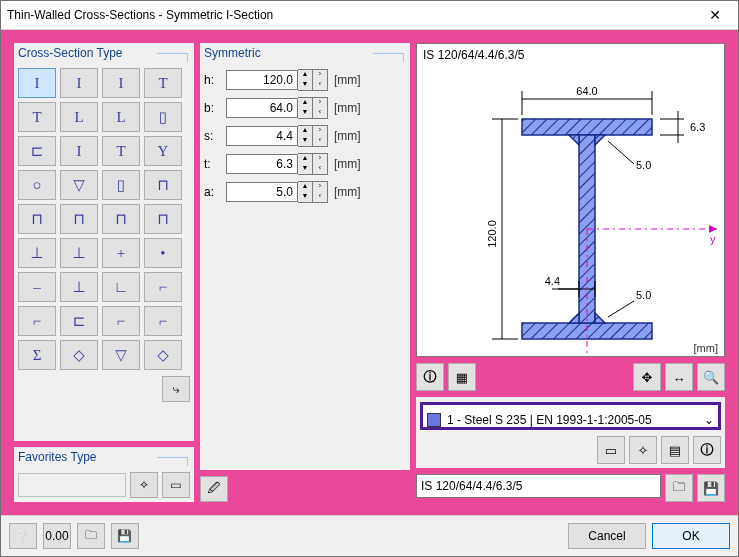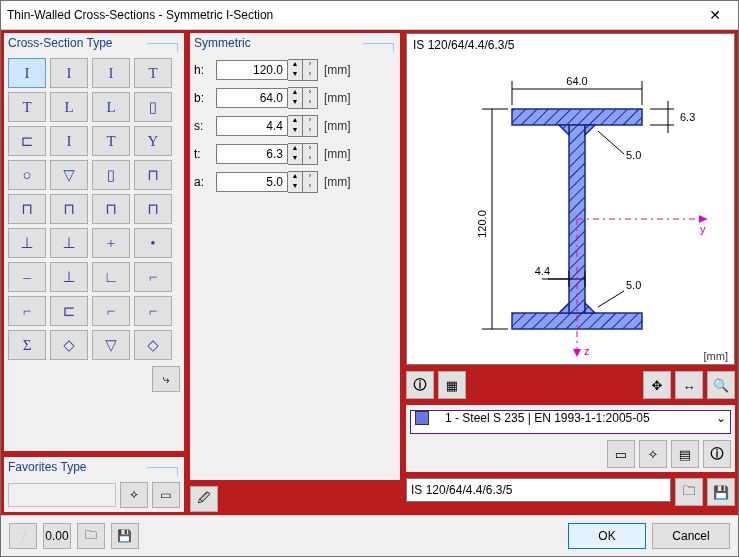--- a/index.html
+++ b/index.html
@@ -1,20 +1,20 @@
 <!DOCTYPE html>
 <html><head>
 <meta charset="utf-8">
 <style>
   html,body{margin:0;padding:0;font-family:"Segoe UI",Tahoma,sans-serif;font-size:12px;color:#000;background:#fff}
-  .window{width:739px;height:557px;border:1px solid #707070;box-sizing:border-box;display:flex;flex-direction:column;background:#b91c1c}
+  .window{width:739px;height:557px;border:1px solid #707070;box-sizing:border-box;display:flex;flex-direction:column;background:#ec4899}
   .titlebar{height:28px;background:#fff;border-bottom:1px solid #d0d0d0;display:flex;align-items:center;padding:0 6px;font-size:12px}
   .titlebar .title{flex:1}
   .titlebar .close{width:34px;height:20px;display:flex;align-items:center;justify-content:center;font-size:14px;cursor:default}
-  .body{flex:1;display:flex;gap:6px;padding:3px;box-sizing:border-box;overflow:hidden}
+  .body{flex:1;display:flex;gap:6px;padding:13px;box-sizing:border-box;overflow:hidden}
   .col{display:flex;flex-direction:column;gap:6px}
   .col-left{width:180px}
   .col-mid{width:210px}
   .col-right{flex:1}
   .group{background:#f0f0f0;border-top:1px solid #d9e8fb;display:flex;flex-direction:column}
   .group-title{color:#15428b;font-size:12px;padding:2px 4px 4px 4px;font-weight:400;position:relative}
   .group-title::after{content:"";display:block;position:absolute;right:6px;top:9px;width:30px;height:8px;border-top:1px solid #9ec7ff;border-right:1px solid #9ec7ff}
   .group-body{padding:4px}
   
   .type-grid{display:grid;grid-template-columns:repeat(4,38px);grid-auto-rows:30px;gap:4px}
@@ -32,21 +32,21 @@
   .spin-btns{display:flex;flex-direction:column;height:20px;border:1px solid #7a7a7a;border-left:none}
   .spin-btns div{width:14px;height:10px;background:#e9e9e9;font-size:7px;line-height:8px;text-align:center}
   .unit{color:#333}
   
   .preview{background:#fff;border:1px solid #7a7a7a;height:330px;position:relative;overflow:hidden}
   .preview-title{font-size:12px;padding:4px 6px}
   .preview-unit{position:absolute;bottom:2px;right:6px;font-size:11px;color:#333}
   .toolbar-row{display:flex;gap:4px;align-items:center}
   .toolbar-row .spacer{flex:1}
   .icon-btn{width:26px;height:26px;background:#e1e1e1;border:1px solid #adadad;display:flex;align-items:center;justify-content:center;font-size:13px}
-  .mat-select{display:flex;align-items:flex-start;height:22px;background:#fff;border:1px solid #4c1d95;padding:0 4px;gap:16px}
+  .mat-select{display:flex;align-items:flex-end;height:22px;background:#fff;border:3px solid #4c1d95;padding:0 4px;gap:6px}
   .mat-swatch{width:12px;height:12px;background:#6b76e3;border:1px solid #333}
   .desc-row{display:flex;gap:4px}
   .desc-input{flex:1;height:22px;background:#fff;border:1px solid #7a7a7a;padding:0 4px;display:flex;align-items:center}
   
   .footer{height:40px;border-top:1px solid #d0d0d0;background:#f0f0f0;display:flex;align-items:center;padding:0 8px;gap:6px}
   .footer .spacer{flex:1}
   .dlg-btn{width:76px;height:24px;background:#e1e1e1;border:1px solid #adadad;display:flex;align-items:center;justify-content:center}
   .dlg-btn.default{border:1.5px solid #0078d7;background:#e5f1fb}
   
   .beam{position:absolute;left:45px;top:35px}
@@ -387,20 +387,20 @@
     </div>
 
   </div>
 
   <div class="footer">
     <div class="small-btn">❔</div>
     <div class="small-btn" style="font-size:12px">0.00</div>
     <div class="small-btn">🗀</div>
     <div class="small-btn">💾</div>
     <div class="spacer"></div>
+    <div class="dlg-btn">
+        <span>Cancel</span>
+      </div>
     <div class="dlg-btn default">
         <span>OK</span>
       </div>
-    <div class="dlg-btn">
-        <span>Cancel</span>
-      </div>
   </div>
 </div>
 
 </body></html>

